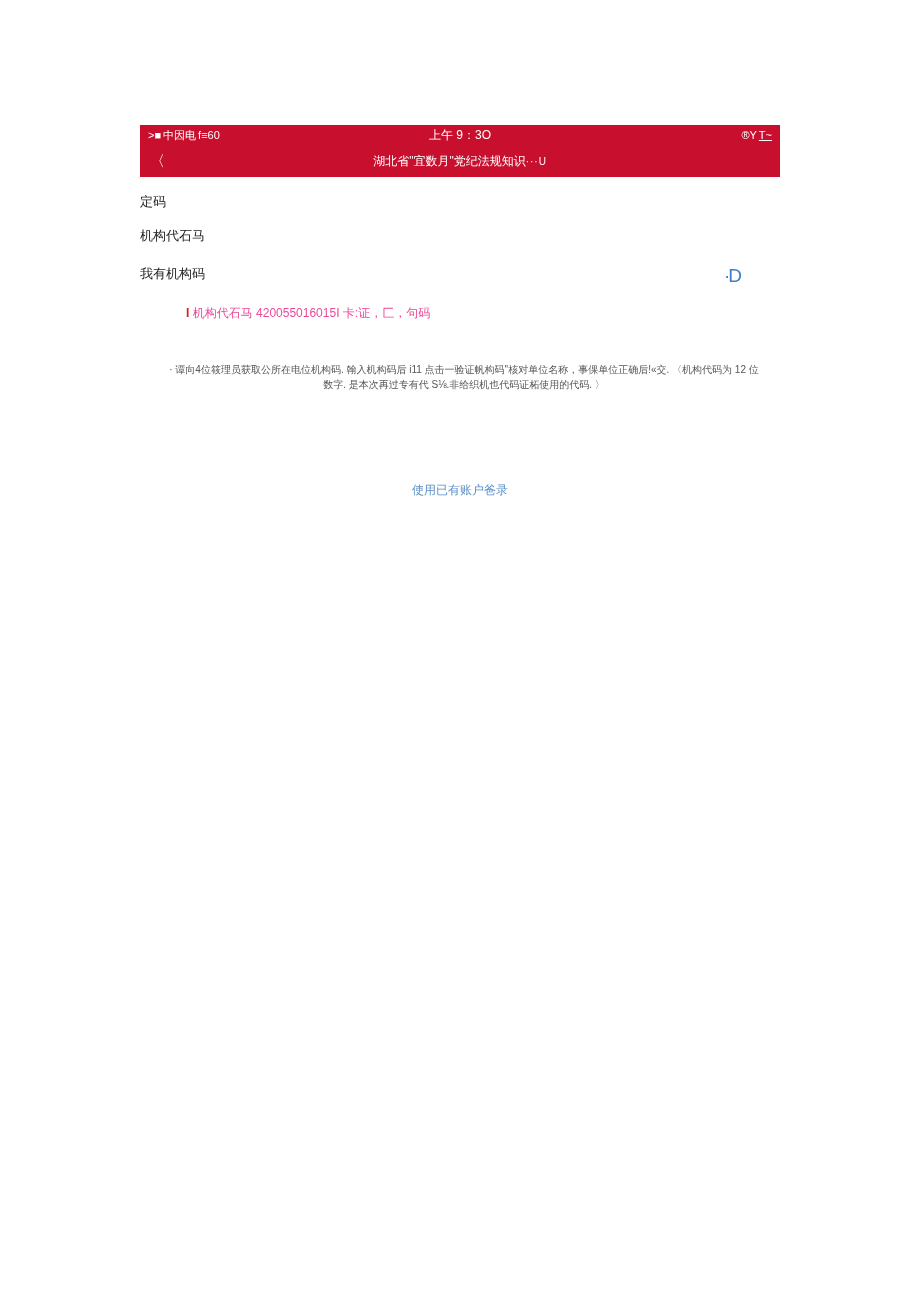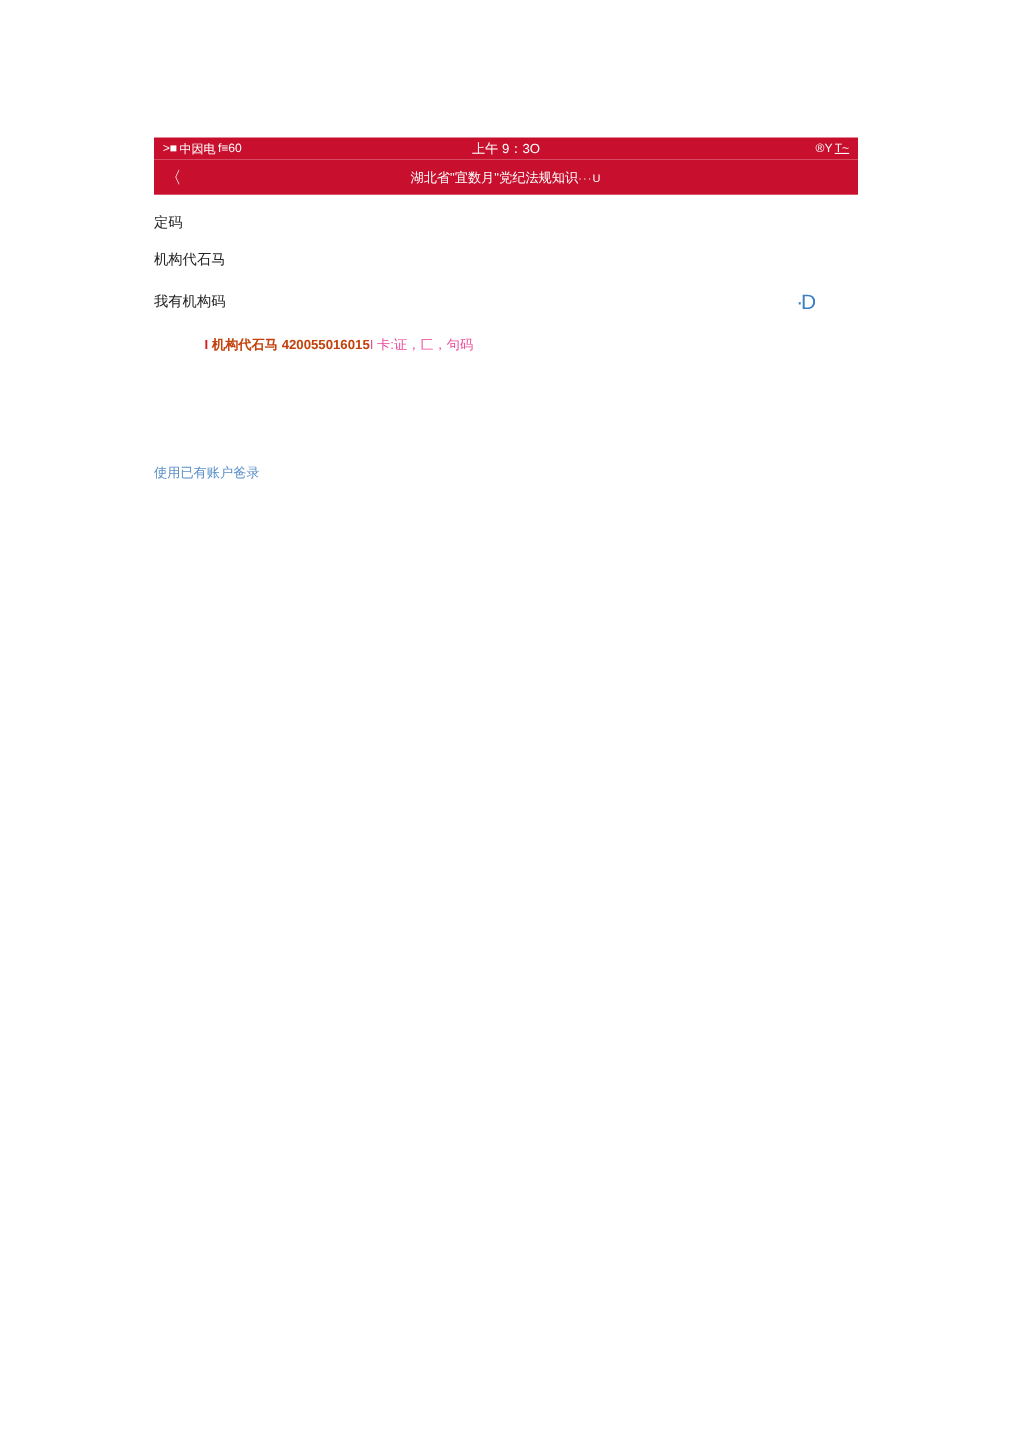--- a/index.html
+++ b/index.html
@@ -103,34 +103,35 @@
     }
     .org-code-row {
       padding: 10px 0 10px 46px;
       font-size: 12px;
     }
     .org-code-row .red-bar {
       color: #d32020;
       font-weight: bold;
     }
     .org-code-row .black-text {
-      color: #c2410c;
-      font-weight: bold;
+      color: #ec4899;
+      font-weight: normal;
     }
     .org-code-row .blue-text {
       color: #ec4899;
     }
     .help-text {
       padding: 30px 20px 0 28px;
       font-size: 10px;
       color: #555555;
       line-height: 1.5;
       text-align: center;
     }
     .login-link {
+      text-align: center;
       padding-top: 90px;
       font-size: 12px;
     }
     .login-link a {
       color: #5a8fc8;
       text-decoration: none;
     }
   </style>
 </head>
 <body>
@@ -171,20 +172,21 @@
       <div class="org-row">
         <span class="org-label">我有机构码</span>
         <span class="toggle-icon">·D</span>
       </div>
 
       <div class="org-code-row">
         <span class="red-bar">I</span>
         <span class="black-text"> <span>机构代石马</span> <span>420055016015</span></span><span class="blue-text"><span>I</span> <span>卡:证，匚，句码</span></span>
       </div>
 
+      <div class="help-text">· 谭向4位筱理员获取公所在电位机构码. 翰入机构码后 i11 点击一验证帆构码"核对单位名称，事倮单位正确后!«交. 〈机构代码为 12 位数字. 是本次再过专有代 S⅛.非给织机也代码证柘使用的代码. 〉</div>
 
       <div class="login-link">
         <a href="#">使用已有账户爸录</a>
       </div>
 
     </div>
   </div>
 </div>
 
 </body></html>

